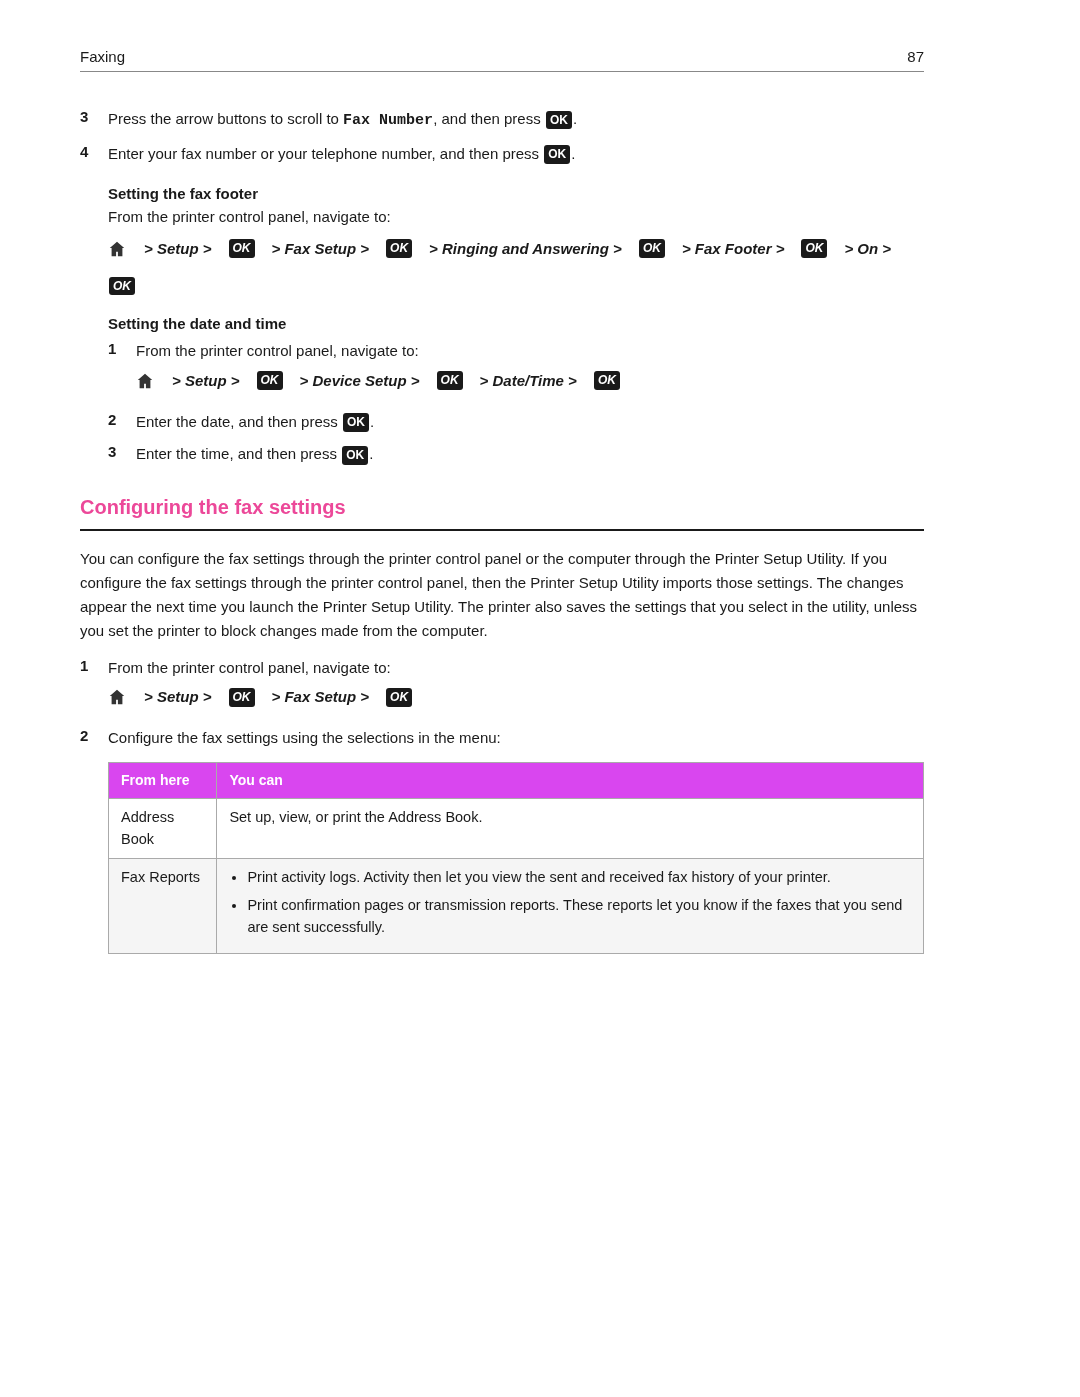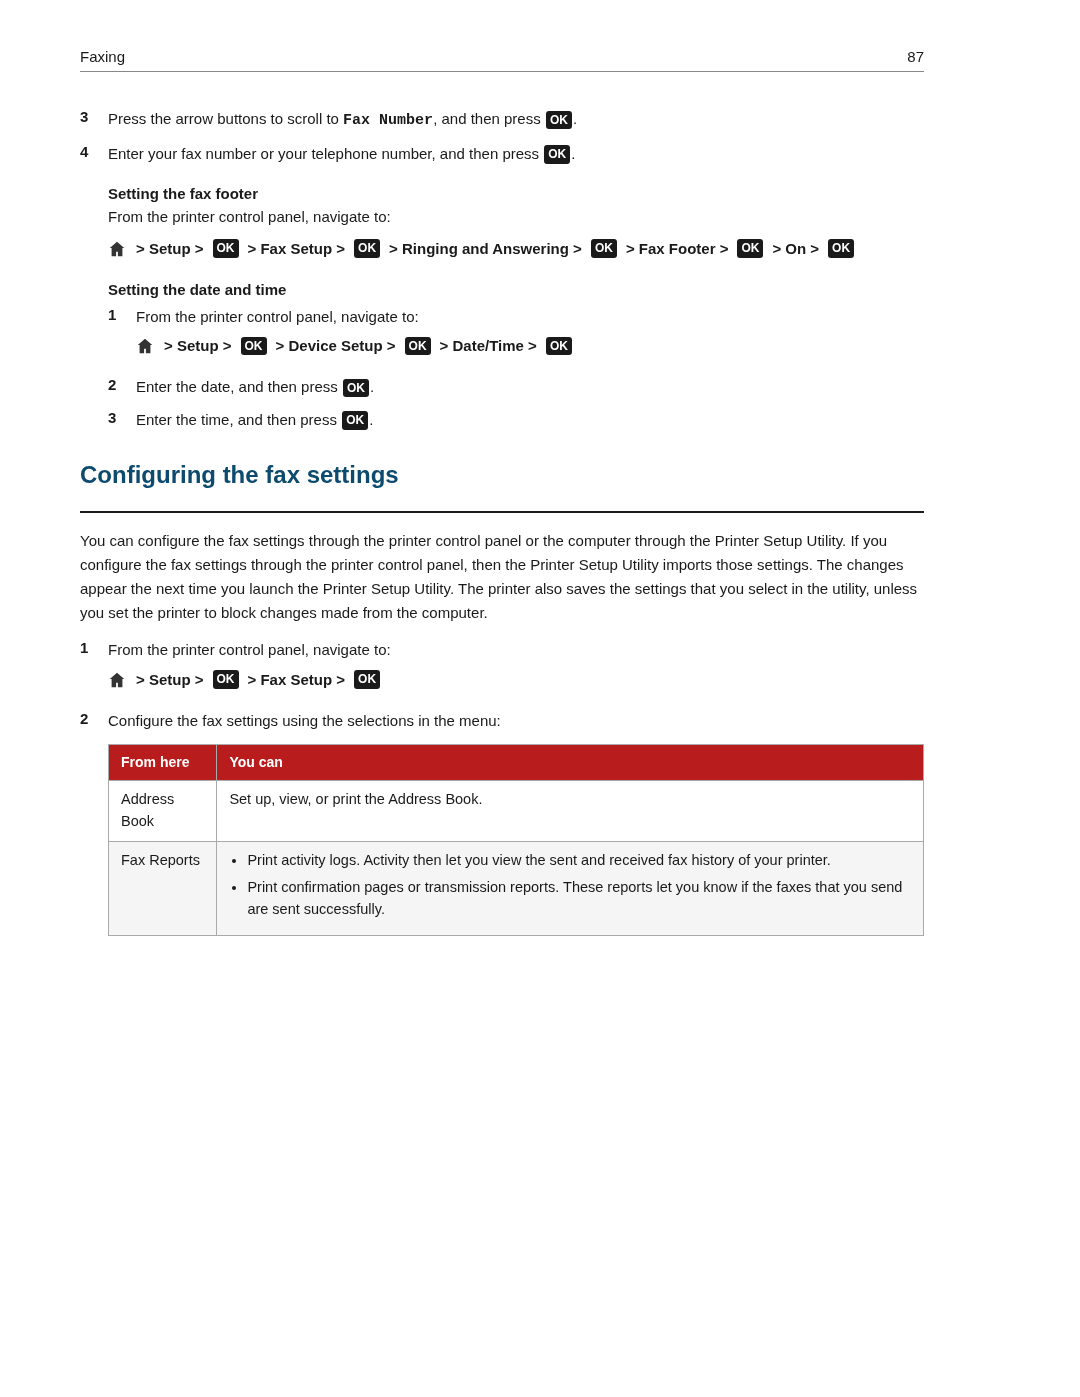--- a/index.html
+++ b/index.html
@@ -69,24 +69,25 @@
       margin: 0 1px;
       vertical-align: middle;
       line-height: 1.4;
       font-family: Arial, sans-serif;
     }
 
     .nav-line {
       display: flex;
       align-items: center;
       flex-wrap: wrap;
-      gap: 8px;
+      gap: 16px;
       margin: 8px 0 8px 28px;
       font-size: 15px;
       line-height: 1.6;
+      font-style: italic;
     }
 
     .home-icon {
       display: inline-block;
       width: 18px;
       height: 18px;
       vertical-align: middle;
       margin-right: 2px;
     }
 
@@ -97,25 +98,25 @@
       margin-left: 0;
     }
 
     .subsection-intro {
       font-size: 15px;
       line-height: 1.5;
       margin-bottom: 6px;
     }
 
     h1.main-title {
-      font-size: 24px;
-      font-weight: bold;
-      color: #0c4a6e;
+      font-size: 20px;
+      font-weight: bold;
+      color: #ec4899;
       margin: 30px 0 16px 0;
-      padding-bottom: 22px;
+      padding-bottom: 10px;
       border-bottom: 2px solid #1a1a1a;
     }
 
     h2.sub-title {
       font-size: 20px;
       font-weight: bold;
       color: #1a1a1a;
       margin: 24px 0 14px 0;
     }
 
@@ -126,21 +127,21 @@
     }
 
     table.settings-table {
       width: 100%;
       border-collapse: collapse;
       margin-top: 12px;
       border: 1px solid #aaa;
     }
 
     table.settings-table thead tr {
-      background: #b91c1c;
+      background: #d946ef;
     }
 
     table.settings-table thead th {
       color: #ffffff;
       font-weight: bold;
       font-size: 14px;
       padding: 7px 12px;
       text-align: left;
       border: 1px solid #aaa;
     }

